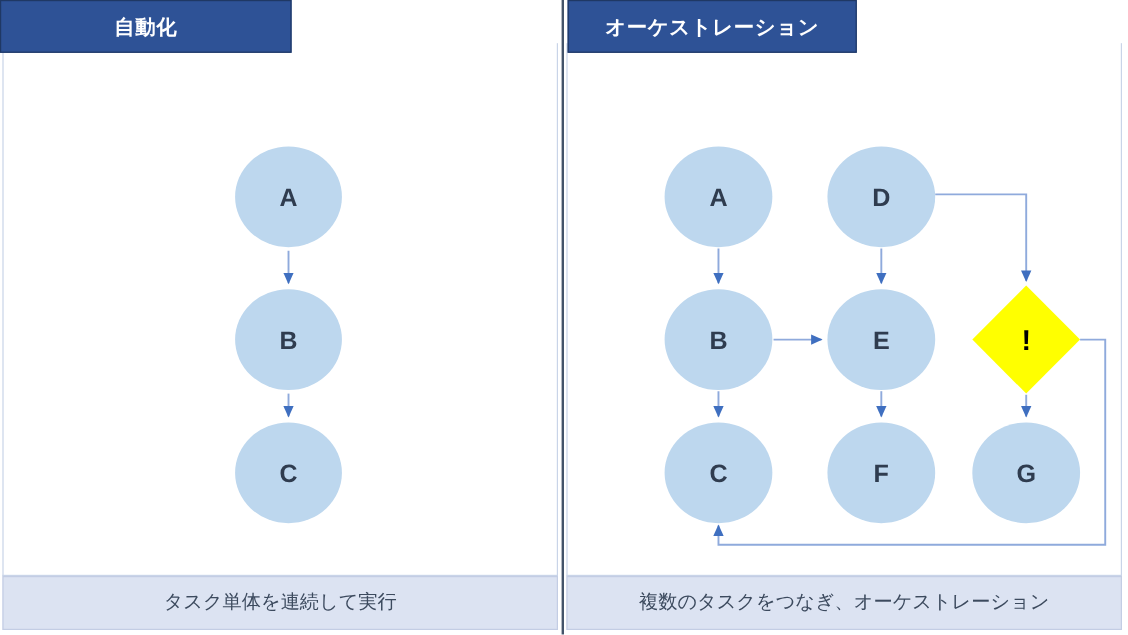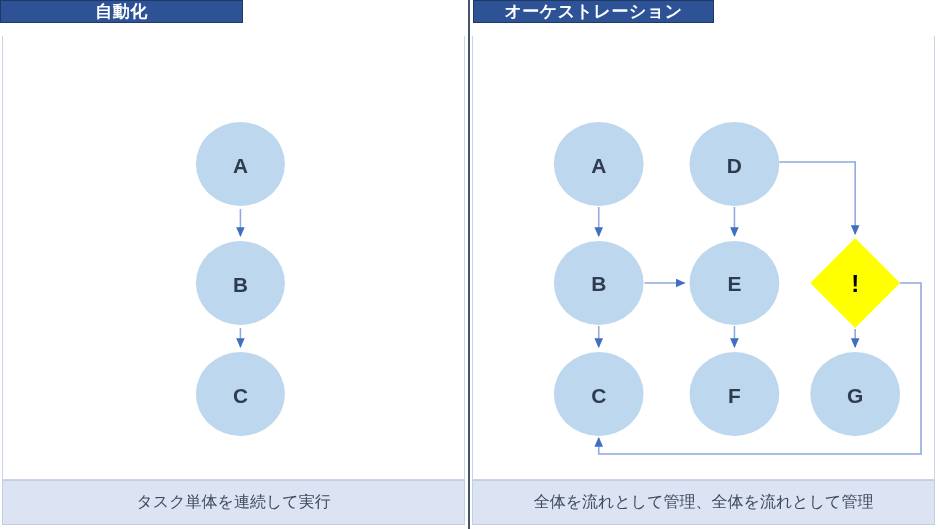--- a/index.html
+++ b/index.html
@@ -39,21 +39,21 @@
     border: 1px solid #c9d4e8;
     border-top: none;
     box-sizing: border-box;
   }
   .panel-right .panel-body { right: 5px; }
 
   
   .banner {
     position: absolute;
     top: 0;
-    height: 23px;
+    height: 44px;
     background: #2e5296;
     border: 1px solid #1f3864;
     box-sizing: border-box;
     display: flex;
     align-items: center;
     justify-content: center;
     color: #ffffff;
     font-size: 17px;
     font-weight: bold;
     letter-spacing: 0.5px;
@@ -216,17 +216,17 @@
           <text class="diamond-label" x="383" y="248">!</text>
         </g>
       </svg>
     </div>
 
     <div class="banner banner-right">
       <span>オーケストレーション</span>
     </div>
 
     <div class="caption">
-      <span>全体を流れとして管理、全体を流れとして管理</span>
+      <span>複数のタスクをつなぎ、オーケストレーション</span>
     </div>
   </div>
 
 </div>
 
 </body></html>

